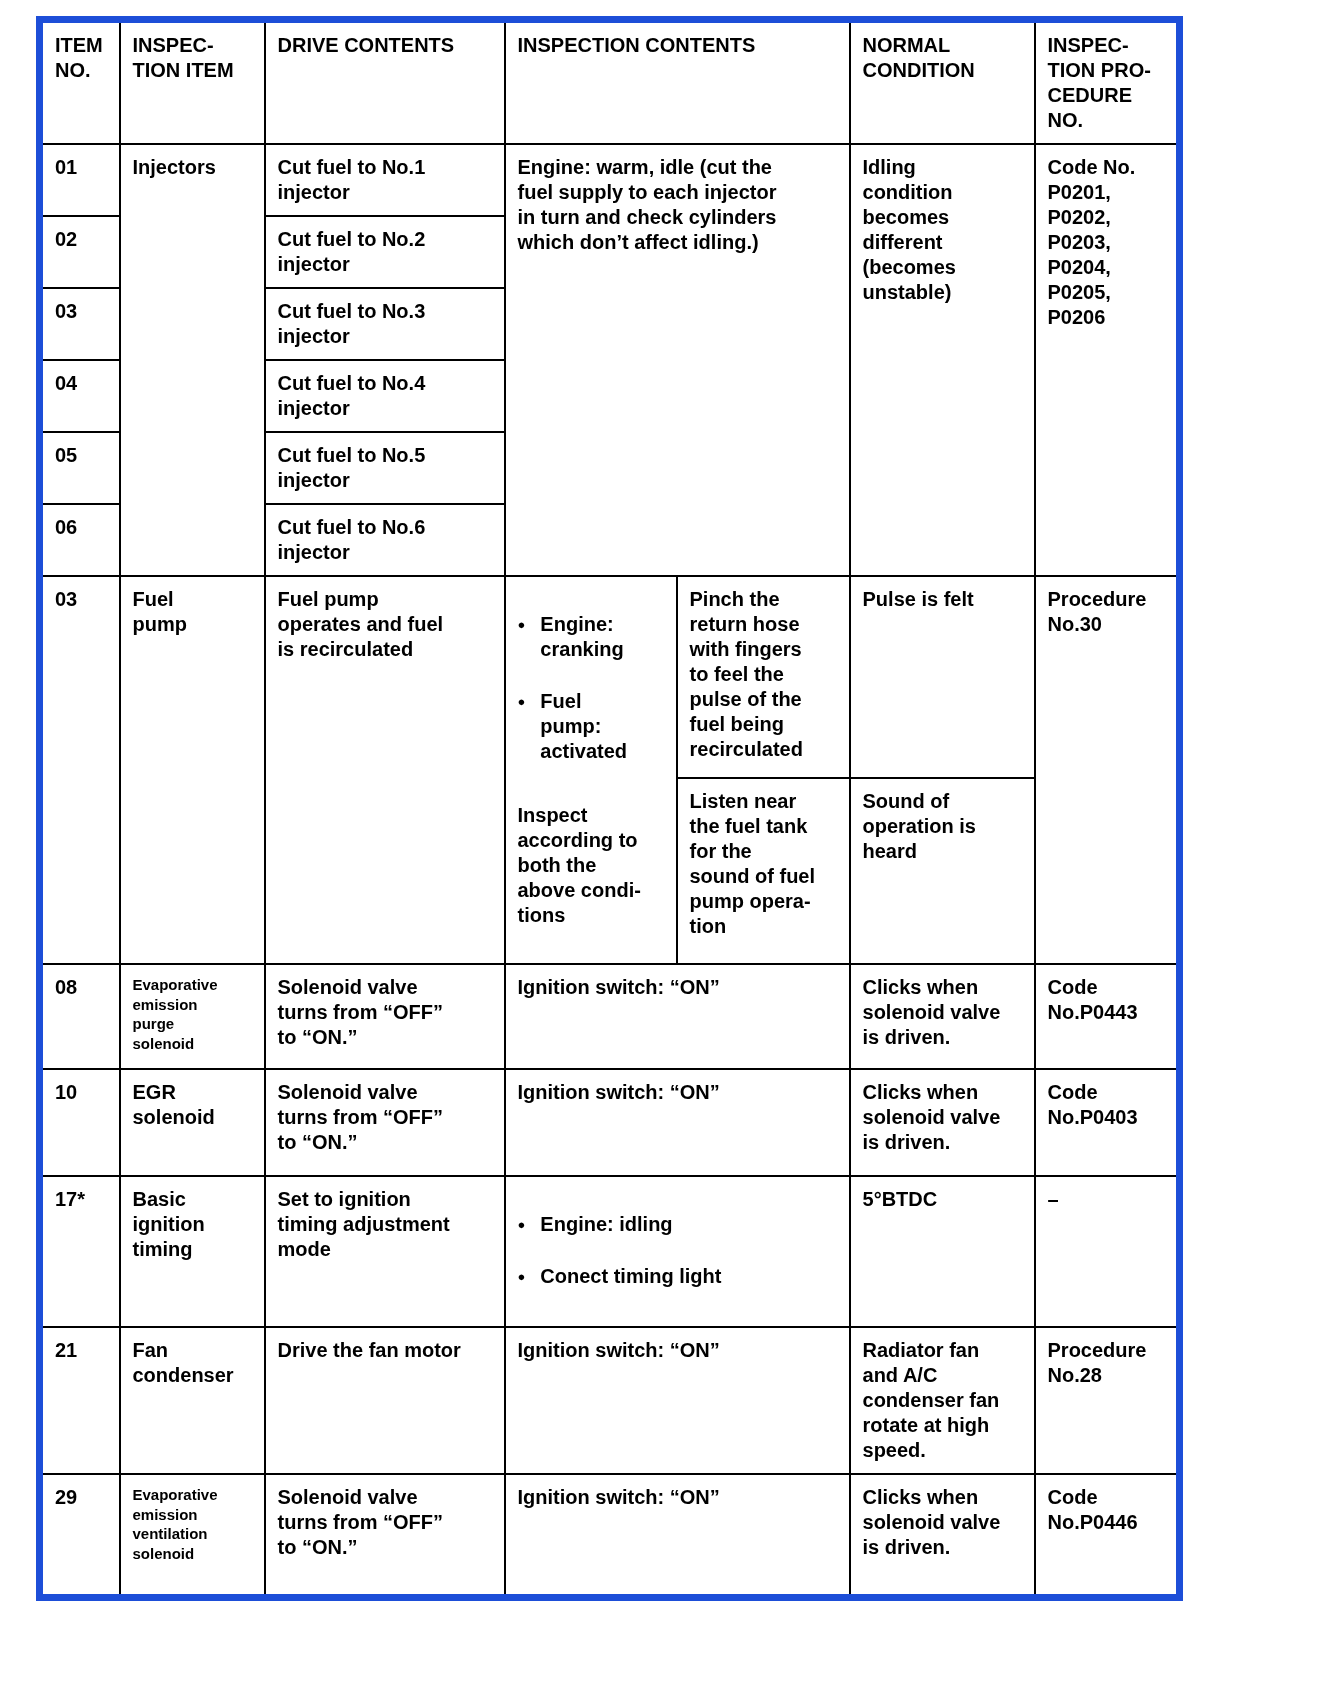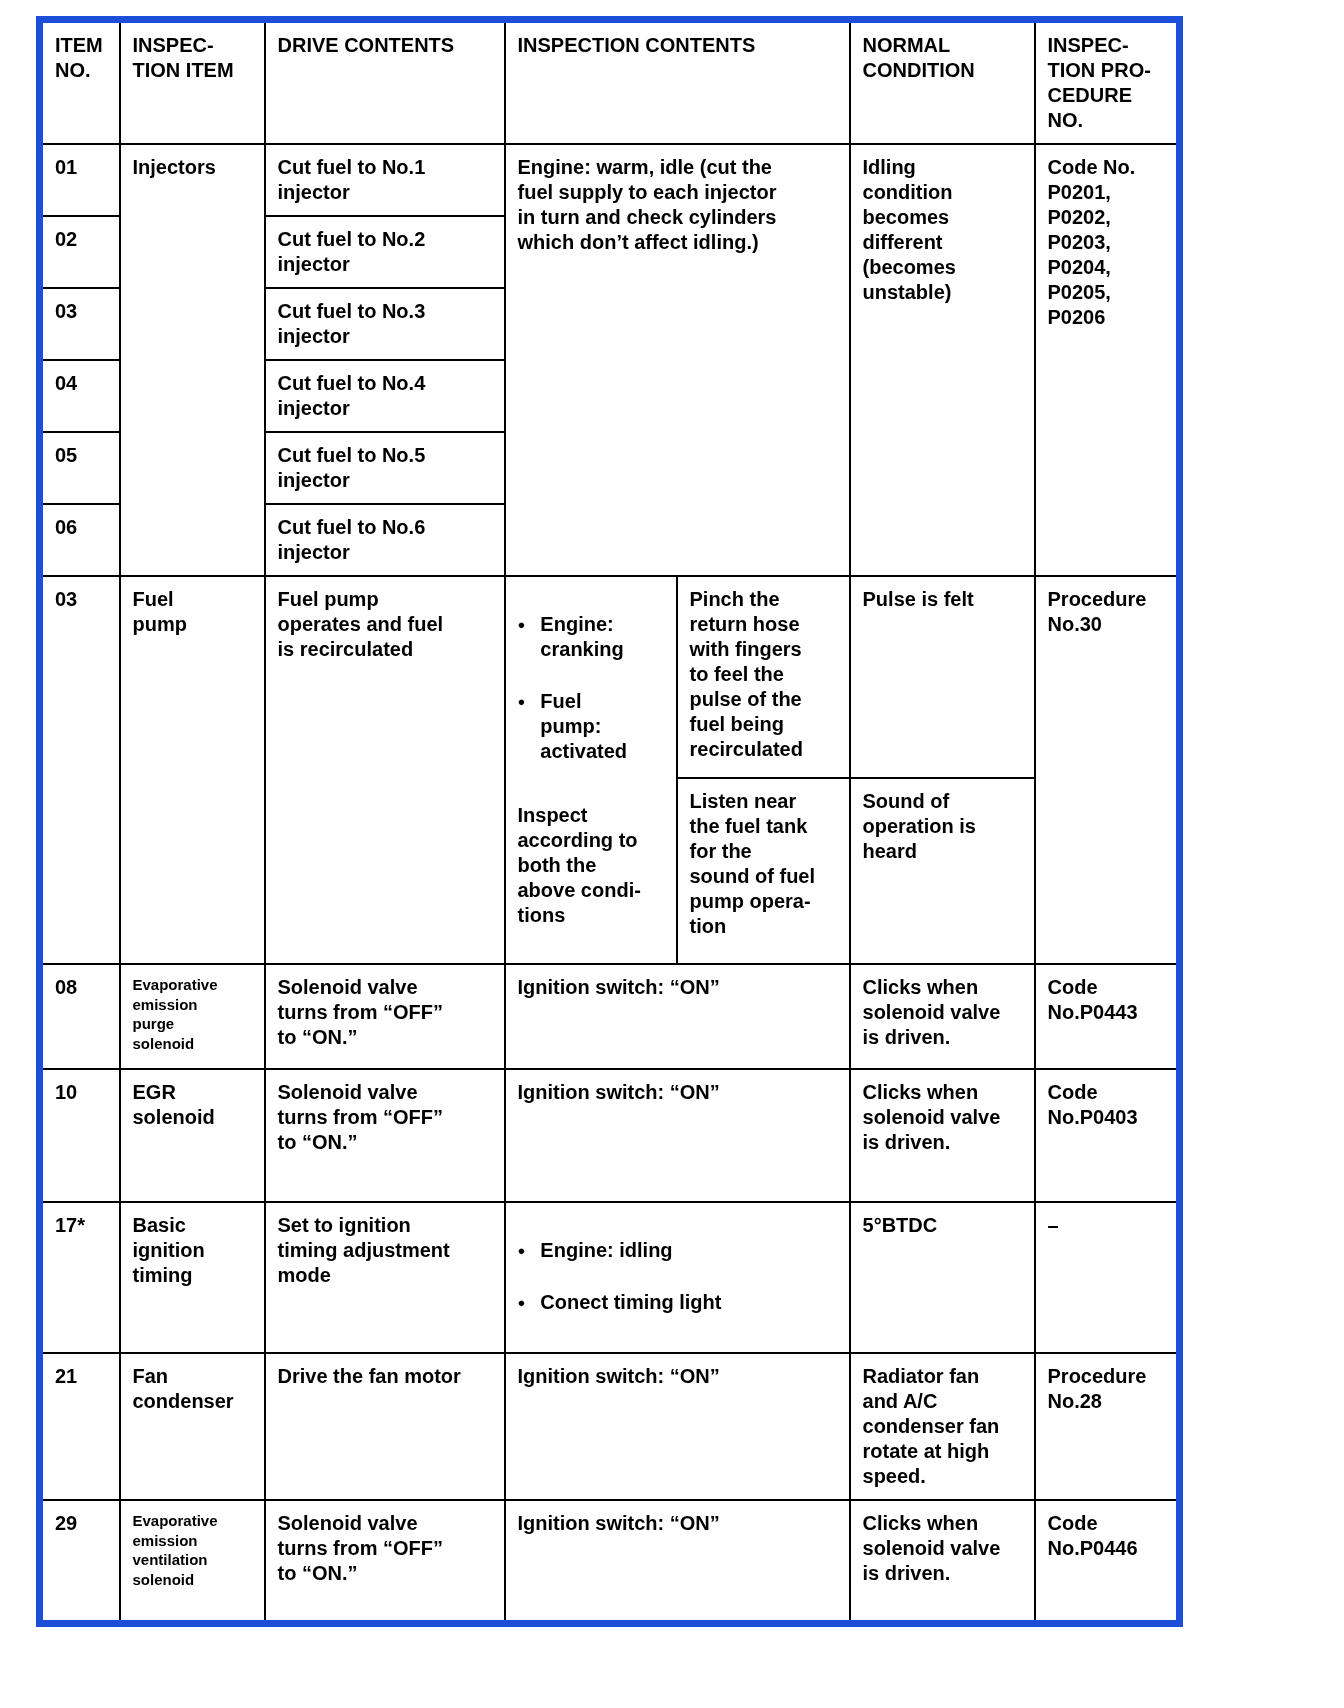--- a/index.html
+++ b/index.html
@@ -32,21 +32,21 @@
   th { font-weight: bold; }
   td { font-weight: bold; }
 
   td.small { font-size: 15px; line-height: 1.3; }
 
   tr.r-head { height: 118px; }
   tr.r-inj  { height: 71px; }
   tr.r-7a   { height: 200px; }
   tr.r-7b   { height: 185px; }
   tr.r-08   { height: 105px; }
-  tr.r-10   { height: 133px; margin-top: 19px; }
+  tr.r-10   { height: 107px; margin-top: 19px; }
   tr.r-17   { height: 102px; }
   tr.r-21   { height: 140px; }
   tr.r-29   { height: 123px; }
 
   .bullet-row { display: flex; gap: 15px; margin-bottom: 2px; }
   .bullet {
     flex: 0 0 auto;
     font-size: 13px;
     line-height: 25px;
   }

